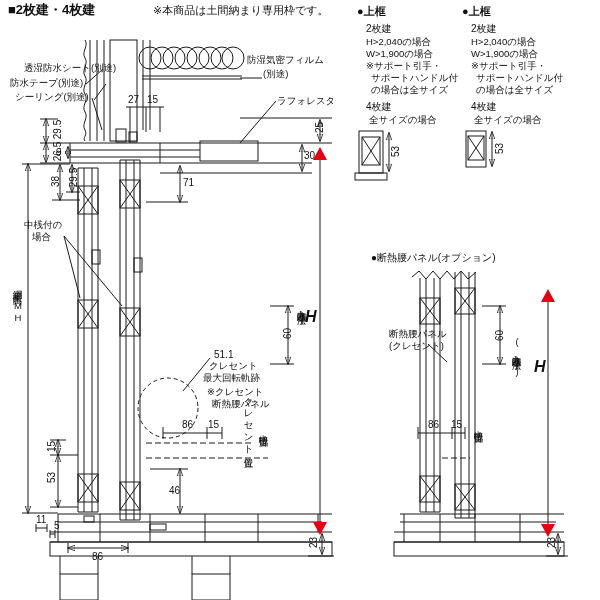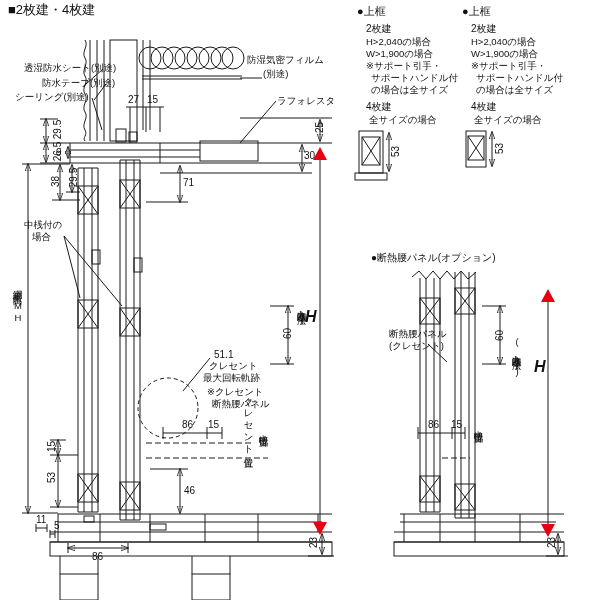--- a/index.html
+++ b/index.html
@@ -1,20 +1,20 @@
 <!DOCTYPE html>
 <html><head>
 <meta charset="utf-8">
 <style>
   * { margin:0; padding:0; box-sizing:border-box; }
   html,body { width:600px; height:600px; background:#fff; }
   body { font-family:"Liberation Sans","DejaVu Sans",sans-serif; color:#111; }
   .stage { position:relative; width:600px; height:600px; background:#fff; overflow:hidden; }
   .lbl { position:absolute; font-size:10.5px; line-height:1.1; white-space:nowrap; color:#111; }
-  .b   { font-weight:normal; }
+  .b   { font-weight:bold; }
   .t13 { font-size:13px; }
   .t11 { font-size:11px; }
   .t10 { font-size:10px; }
   .t9  { font-size:9.5px; }
   .dim { font-size:10px; }
   .rot { transform:rotate(-90deg); transform-origin:center; }
   .vert { writing-mode:vertical-rl; text-orientation:upright; letter-spacing:1px; line-height:1; }
   .H { font-size:16px; font-weight:bold; font-style:italic; }
   svg { position:absolute; left:0; top:0; }
   svg line, svg path, svg rect, svg circle, svg polyline { stroke:#1a1a1a; fill:none; stroke-width:1; }
@@ -282,20 +282,21 @@
     </g>
 
     <g>
       <line x1="548" y1="300" x2="548" y2="526" stroke="#e60012" stroke-width="5"></line>
       <polygon points="541,302 555,302 548,289" fill="#e60012" stroke="none"></polygon>
       <polygon points="541,524 555,524 548,537" fill="#e60012" stroke="none"></polygon>
     </g>
   </svg>
 
   <div class="lbl t13 b" style="left:8px;top:3px">■2枚建・4枚建</div>
+  <div class="lbl t11" style="left:153px;top:4px">※本商品は土間納まり専用枠です。</div>
 
   <div class="lbl t11 b" style="left:357px;top:5px">●上框</div>
   <div class="lbl t10" style="left:366px;top:23px">2枚建</div>
   <div class="lbl t9" style="left:366px;top:37px">H&gt;2,040の場合</div>
   <div class="lbl t9" style="left:366px;top:49px">W&gt;1,900の場合</div>
   <div class="lbl t9" style="left:366px;top:61px">※サポート引手・</div>
   <div class="lbl t9" style="left:371px;top:73px">サポートハンドル付</div>
   <div class="lbl t9" style="left:371px;top:85px">の場合は全サイズ</div>
   <div class="lbl t10" style="left:366px;top:101px">4枚建</div>
   <div class="lbl t9" style="left:369px;top:115px">全サイズの場合</div>
@@ -306,21 +307,21 @@
   <div class="lbl t9" style="left:471px;top:37px">H&gt;2,040の場合</div>
   <div class="lbl t9" style="left:471px;top:49px">W&gt;1,900の場合</div>
   <div class="lbl t9" style="left:471px;top:61px">※サポート引手・</div>
   <div class="lbl t9" style="left:476px;top:73px">サポートハンドル付</div>
   <div class="lbl t9" style="left:476px;top:85px">の場合は全サイズ</div>
   <div class="lbl t10" style="left:471px;top:101px">4枚建</div>
   <div class="lbl t9" style="left:474px;top:115px">全サイズの場合</div>
   <div class="lbl dim rot" style="left:494px;top:143px">53</div>
 
   <div class="lbl t9" style="left:24px;top:63px">透湿防水シート(別途)</div>
-  <div class="lbl t9" style="left:42px;top:78px">防水テープ(別途)</div>
+  <div class="lbl t9" style="left:10px;top:78px">防水テープ(別途)</div>
   <div class="lbl t9" style="left:15px;top:92px">シーリング(別途)</div>
   <div class="lbl t9" style="left:247px;top:55px">防湿気密フィルム</div>
   <div class="lbl t9" style="left:263px;top:69px">(別途)</div>
   <div class="lbl t9" style="left:277px;top:96px">ラフォレスタ</div>
   <div class="lbl t9" style="left:24px;top:220px">中桟付の</div>
   <div class="lbl t9" style="left:32px;top:232px">場合</div>
   <div class="lbl t9 vert" style="left:13px;top:283px">網戸出来高 MH</div>
   <div class="lbl dim" style="left:214px;top:349px">51.1</div>
   <div class="lbl t9" style="left:209px;top:361px">クレセント</div>
   <div class="lbl t9" style="left:203px;top:373px">最大回転軌跡</div>
@@ -339,21 +340,21 @@
   <div class="lbl dim rot" style="left:50px;top:176px">38</div>
   <div class="lbl dim rot" style="left:64px;top:172px">29.5</div>
   <div class="lbl dim rot" style="left:314px;top:122px">25</div>
   <div class="lbl dim" style="left:304px;top:150px">30</div>
   <div class="lbl dim" style="left:183px;top:177px">71</div>
   <div class="lbl dim rot" style="left:282px;top:328px">60</div>
   <div class="lbl dim" style="left:182px;top:419px">86</div>
   <div class="lbl dim" style="left:208px;top:419px">15</div>
   <div class="lbl dim rot" style="left:46px;top:441px">15</div>
   <div class="lbl dim rot" style="left:46px;top:472px">53</div>
-  <div class="lbl dim" style="left:184px;top:485px">46</div>
+  <div class="lbl dim" style="left:169px;top:485px">46</div>
   <div class="lbl dim" style="left:36px;top:514px">11</div>
   <div class="lbl dim" style="left:54px;top:520px">5</div>
   <div class="lbl dim" style="left:92px;top:551px">86</div>
   <div class="lbl dim rot" style="left:308px;top:537px">23</div>
 
   <div class="lbl t10" style="left:371px;top:252px">●断熱腰パネル(オプション)</div>
   <div class="lbl t9" style="left:389px;top:329px">断熱腰パネル</div>
   <div class="lbl t9" style="left:389px;top:341px">(クレセント)</div>
   <div class="lbl dim rot" style="left:494px;top:330px">60</div>
   <div class="lbl H" style="left:534px;top:358px">H</div>

